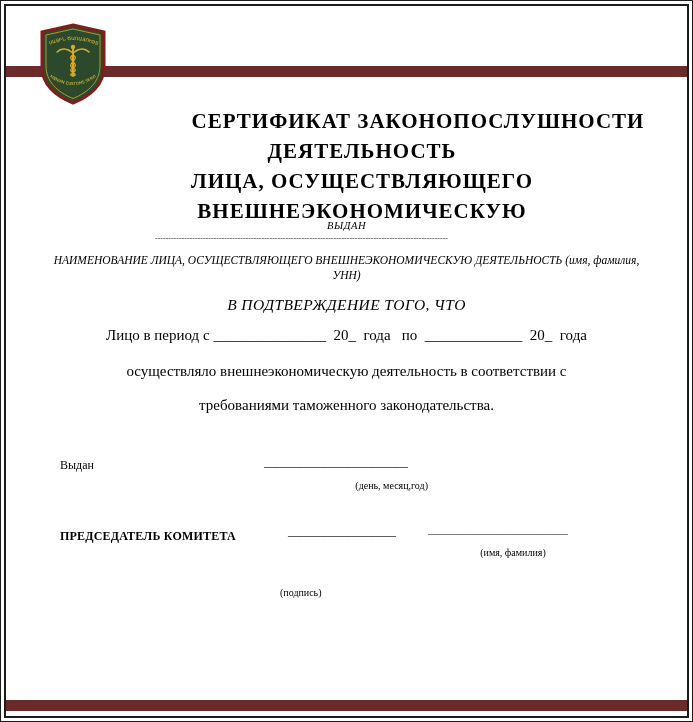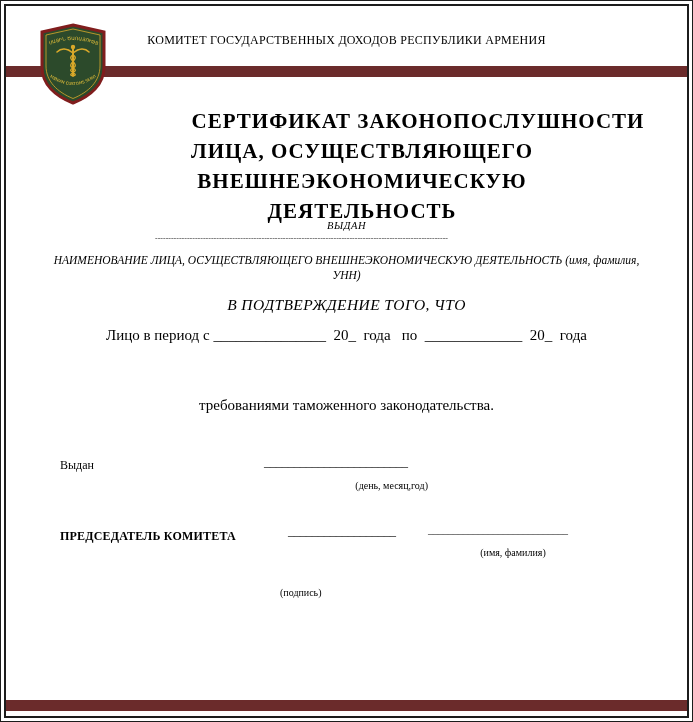--- a/index.html
+++ b/index.html
@@ -80,40 +80,40 @@
           <path d="M35 30 C41 25 47 25 51 29" stroke-width="1.6"></path>
           <path d="M35 32 C27 36 43 41 35 45 C27 49 43 51 35 53" stroke-width="1.3"></path>
           <path d="M35 32 C43 36 27 41 35 45 C43 49 27 51 35 53" stroke-width="1.3"></path>
         </g>
         <text font-size="4" fill="#e8c23a">
           <textPath href="#botArc" startOffset="50%" text-anchor="middle">ARMENIAN CUSTOMS SERVICE</textPath>
         </text>
       </svg>
     </div>
 
-    <div class="org centered">КОМИТЕТ ГОСУДАРСТВЕННЫХ ДОХОДОВ РЕСПУБЛИКИ АРМЕНИЯ</div>
 
     <div class="title centered">
       <div class="title-line shift">СЕРТИФИКАТ  ЗАКОНОПОСЛУШНОСТИ</div>
+      <div class="title-line">ДЕЯТЕЛЬНОСТЬ</div>
       <div class="title-line">ЛИЦА, ОСУЩЕСТВЛЯЮЩЕГО ВНЕШНЕЭКОНОМИЧЕСКУЮ</div>
-      <div class="title-line">ДЕЯТЕЛЬНОСТЬ</div>
     </div>
 
     <div class="vydan centered">ВЫДАН</div>
 
     <div class="dashes centered">--------------------------------------------------------------------------------------------------------------</div>
 
     <div class="recipient centered">
       <div>НАИМЕНОВАНИЕ ЛИЦА, ОСУЩЕСТВЛЯЮЩЕГО ВНЕШНЕЭКОНОМИЧЕСКУЮ ДЕЯТЕЛЬНОСТЬ (имя, фамилия,</div>
       <div>УНН)</div>
     </div>
 
     <div class="confirm centered">В ПОДТВЕРЖДЕНИЕ ТОГО, ЧТО</div>
 
     <div class="period centered">Лицо в период с _______________  20_  года   по  _____________  20_  года</div>
+    <div class="bodyline l2 centered">осуществляло внешнеэкономическую деятельность в соответствии с</div>
     <div class="bodyline l3 centered">требованиями таможенного законодательства.</div>
 
     <div class="issue-label">Выдан</div>
     <div class="issue-blank">________________________</div>
     <div class="issue-caption">(день, месяц,год)</div>
 
     <div class="chair-label">ПРЕДСЕДАТЕЛЬ КОМИТЕТА</div>
     <div class="sig-blank">__________________</div>
     <div class="sig-caption">(подпись)</div>
     <div class="name-blank">____________________________</div>

